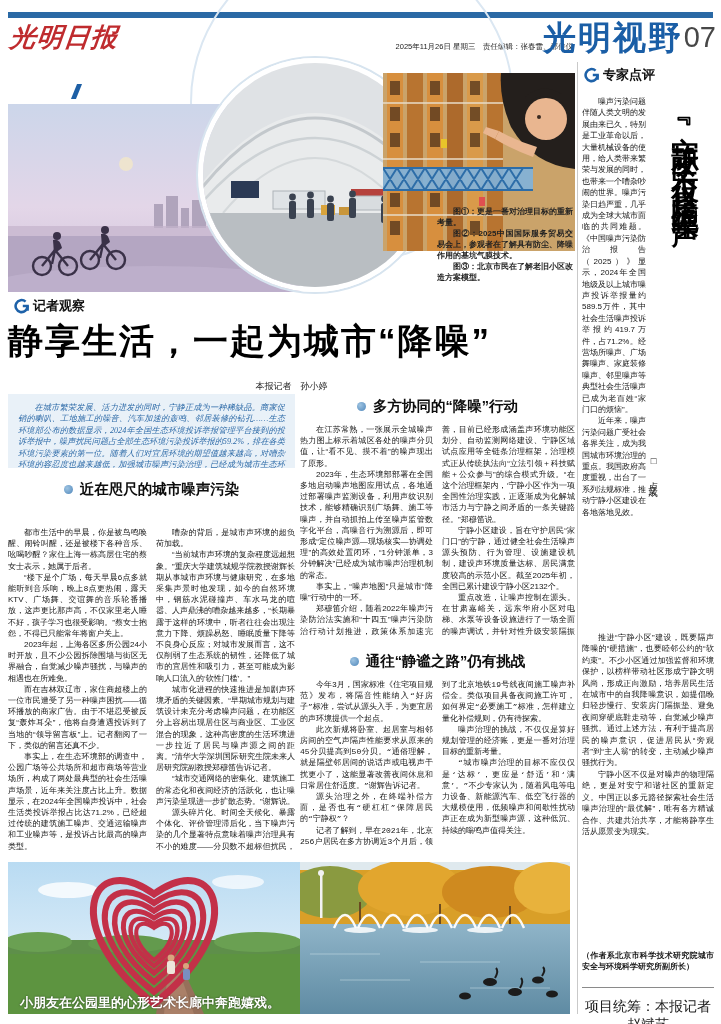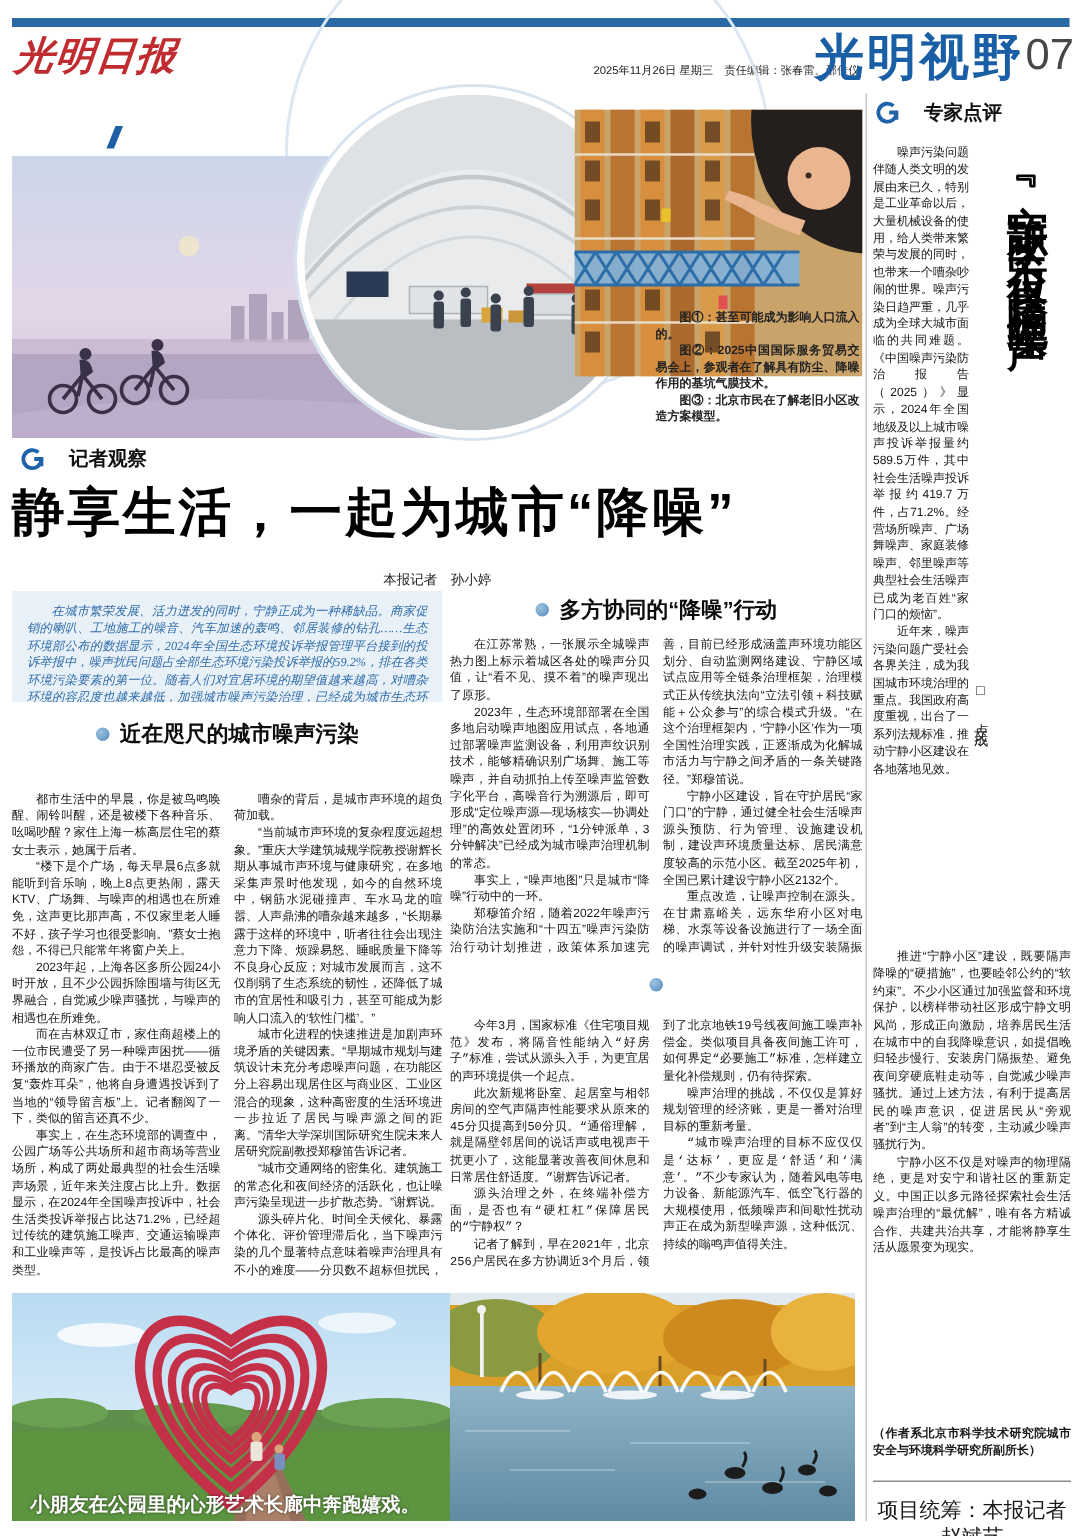--- a/index.html
+++ b/index.html
@@ -21,21 +21,21 @@
   
   .ring{left:190px;top:-60px;width:320px;height:320px;border:2px solid #dbe7f2;border-radius:50%;}
   .photo1{left:8px;top:104px;width:292px;height:188px;}
   .dome{left:198px;top:58px;width:224px;height:224px;border-radius:50%;overflow:hidden;
         border:5px solid #fff;box-shadow:0 0 0 2px #d7e4ef;}
   .photo3{left:383px;top:73px;width:192px;height:178px;overflow:hidden;}
   .caps{left:437px;top:206px;width:136px;font-size:8px;font-weight:bold;line-height:11px;
         text-align:justify;color:#222;}
   .caps p{margin:0;text-indent:2em;}
   
-  .kicker{display:flex;align-items:center;gap:16px;font-weight:bold;font-size:13px;color:#111;}
+  .kicker{display:flex;align-items:center;gap:3px;font-weight:bold;font-size:13px;color:#111;}
   .k1{left:14px;top:297px;}
   .k2{left:584px;top:66px;}
   
   .headline{left:8px;top:318px;width:567px;text-align:left;font-weight:900;font-size:35px;
         letter-spacing:2px;color:#000;}
   .byline{left:8px;top:380px;width:567px;text-align:center;font-size:9px;color:#222;}
   
   .lede{left:8px;top:394px;width:267px;height:58px;background:#e9f1f8;color:#2e6ba8;
         font-style:italic;font-family:"Liberation Serif",serif;font-size:8.2px;line-height:11.4px;
         text-align:justify;padding:8px 10px;overflow:hidden;}
@@ -200,21 +200,21 @@
     <rect x="96" y="124" width="6" height="9" fill="#e05050"></rect>
     <path d="M118 0 L192 0 L192 96 Q150 92 128 54 Q116 26 118 0 Z" fill="#241f1c"></path>
     <circle cx="163" cy="46" r="21" fill="#e9b690"></circle>
     <path d="M145 30 Q160 16 180 30 L180 22 Q160 8 142 24 Z" fill="#241f1c"></path>
     <circle cx="156" cy="44" r="2" fill="#3a2a20"></circle>
     <path d="M150 84 Q128 76 112 66 L116 58 Q134 68 154 74 Z" fill="#e9b690"></path>
     <path d="M112 66 L100 60 L103 54 L116 58 Z" fill="#e9b690"></path>
   </svg>
 
   <div class="abs caps">
-    <p>图①：甚至可能成为影响人口流入的。</p>
+    <p>图①：更是一番对治理目标的重新考量。</p>
     <p>图②：2025中国国际服务贸易交易会上，参观者在了解具有防尘、降噪作用的基坑气膜技术。</p>
     <p>图③：北京市民在了解老旧小区改造方案模型。</p>
   </div>
 
   <div class="abs kicker k1">
     <svg width="16" height="16" viewBox="0 0 20 20">
       <path d="M17 10 A7.5 7.5 0 1 1 14.5 4.5" fill="none" stroke="#1e62a9" stroke-width="3.2"></path>
       <path d="M11 10 h6 v6" fill="none" stroke="#1e62a9" stroke-width="3.2"></path>
     </svg>
     <span>记者观察</span>
@@ -226,21 +226,21 @@
     <p>在城市繁荣发展、活力迸发的同时，宁静正成为一种稀缺品。商家促销的喇叭、工地施工的噪音、汽车加速的轰鸣、邻居装修的钻孔……生态环境部公布的数据显示，2024年全国生态环境投诉举报管理平台接到的投诉举报中，噪声扰民问题占全部生态环境污染投诉举报的59.2%，排在各类环境污染要素的第一位。随着人们对宜居环境的期望值越来越高，对嘈杂环境的容忍度也越来越低，加强城市噪声污染治理，已经成为城市生态环境治理的重要一环。</p>
 
   </div>
 
   <div class="abs sec-head sh1">
     <span class="dot"></span>
     <span>近在咫尺的城市噪声污染</span>
   </div>
   <div class="abs bodytext bt1">
     <p>都市生活中的早晨，你是被鸟鸣唤醒、闹铃叫醒，还是被楼下各种音乐、吆喝吵醒？家住上海一栋高层住宅的蔡女士表示，她属于后者。</p>
-    <p>“楼下是个广场，每天早晨6点多就能听到音乐响，晚上8点更热闹，露天KTV、广场舞、与噪声的相遇也在所难免，这声更比那声高，不仅家里老人睡不好，孩子学习也很受影响。”蔡女士抱怨，不得已只能常年将窗户关上。</p>
+    <p>“楼下是个广场，每天早晨6点多就能听到音乐响，晚上8点更热闹，露天KTV、广场舞、交谊舞的音乐轮番播放，这声更比那声高，不仅家里老人睡不好，孩子学习也很受影响。”蔡女士抱怨，不得已只能常年将窗户关上。</p>
     <p>2023年起，上海各区多所公园24小时开放，且不少公园拆除围墙与街区无界融合，自觉减少噪声骚扰，与噪声的相遇也在所难免。</p>
     <p>而在吉林双辽市，家住商超楼上的一位市民遭受了另一种噪声困扰——循环播放的商家广告。由于不堪忍受被反复“轰炸耳朵”，他将自身遭遇投诉到了当地的“领导留言板”上。记者翻阅了一下，类似的留言还真不少。</p>
     <p>事实上，在生态环境部的调查中，公园广场等公共场所和超市商场等营业场所，构成了两处最典型的社会生活噪声场景，近年来关注度占比上升。数据显示，在2024年全国噪声投诉中，社会生活类投诉举报占比达71.2%，已经超过传统的建筑施工噪声、交通运输噪声和工业噪声等，是投诉占比最高的噪声类型。</p>
     <p>嘈杂的背后，是城市声环境的超负荷加载。</p>
     <p>“当前城市声环境的复杂程度远超想象。”重庆大学建筑城规学院教授谢辉长期从事城市声环境与健康研究，在多地采集声景时他发现，如今的自然环境中，钢筋水泥碰撞声、车水马龙的喧嚣、人声鼎沸的嘈杂越来越多，“长期暴露于这样的环境中，听者往往会出现注意力下降、烦躁易怒、睡眠质量下降等不良身心反应；对城市发展而言，这不仅削弱了生态系统的韧性，还降低了城市的宜居性和吸引力，甚至可能成为影响人口流入的‘软性门槛’。”</p>
     <p>城市化进程的快速推进是加剧声环境矛盾的关键因素。“早期城市规划与建筑设计未充分考虑噪声问题，在功能区分上容易出现居住区与商业区、工业区混合的现象，这种高密度的生活环境进一步拉近了居民与噪声源之间的距离。”清华大学深圳国际研究生院未来人居研究院副教授郑穆笛告诉记者。</p>
     <p>“城市交通网络的密集化、建筑施工的常态化和夜间经济的活跃化，也让噪声污染呈现进一步扩散态势。”谢辉说。</p>
     <p>源头碎片化、时间全天候化、暴露个体化、评价管理滞后化，当下噪声污染的几个显著特点意味着噪声治理具有不小的难度——分贝数不超标但扰民，超标了却“举证难、协调难、执行难”。“多数情况下，噪声投诉缺乏系统性解决方案，只能停留于居民之间的私下交涉。”中山大学政治与公共事务管理学院副教授梁绮告诉记者。</p>
 
   </div>
@@ -254,20 +254,21 @@
     <p>2023年，生态环境部部署在全国多地启动噪声地图应用试点，各地通过部署噪声监测设备，利用声纹识别技术，能够精确识别广场舞、施工等噪声，并自动抓拍上传至噪声监管数字化平台，高噪音行为溯源后，即可形成“定位噪声源—现场核实—协调处理”的高效处置闭环，“1分钟派单，3分钟解决”已经成为城市噪声治理机制的常态。</p>
     <p>事实上，“噪声地图”只是城市“降噪”行动中的一环。</p>
     <p>郑穆笛介绍，随着2022年噪声污染防治法实施和“十四五”噪声污染防治行动计划推进，政策体系加速完善，目前已经形成涵盖声环境功能区划分、自动监测网络建设、宁静区域试点应用等全链条治理框架，治理模式正从传统执法向“立法引领＋科技赋能＋公众参与”的综合模式升级。“在这个治理框架内，‘宁静小区’作为一项全国性治理实践，正逐渐成为化解城市活力与宁静之间矛盾的一条关键路径。”郑穆笛说。</p>
     <p>宁静小区建设，旨在守护居民“家门口”的宁静，通过健全社会生活噪声源头预防、行为管理、设施建设机制，建设声环境质量达标、居民满意度较高的示范小区。截至2025年初，全国已累计建设宁静小区2132个。</p>
     <p>重点改造，让噪声控制在源头。在甘肃嘉峪关，远东华府小区对电梯、水泵等设备设施进行了一场全面的噪声调试，并针对性升级安装隔振垫、隔声屏等降噪改造；常熟市琴川街道面对餐饮集中区加装吸音棉，并禁止商户使用高音喇叭宣传，一系列小调整让社区居民生活有了大改观。</p>
 
   </div>
 
   <div class="abs sec-head sh3">
     <span class="dot"></span>
+    <span>通往“静谧之路”仍有挑战</span>
   </div>
   <div class="abs bodytext bt3">
     <p>今年3月，国家标准《住宅项目规范》发布，将隔音性能纳入“好房子”标准，尝试从源头入手，为更宜居的声环境提供一个起点。</p>
     <p>此次新规将卧室、起居室与相邻房间的空气声隔声性能要求从原来的45分贝提高到50分贝。“通俗理解，就是隔壁邻居间的说话声或电视声干扰更小了，这能显著改善夜间休息和日常居住舒适度。”谢辉告诉记者。</p>
     <p>源头治理之外，在终端补偿方面，是否也有“硬杠杠”保障居民的“宁静权”？</p>
     <p>记者了解到，早在2021年，北京256户居民在多方协调近3个月后，领到了北京地铁19号线夜间施工噪声补偿金。类似项目具备夜间施工许可，如何界定“必要施工”标准，怎样建立量化补偿规则，仍有待探索。</p>
     <p>噪声治理的挑战，不仅仅是算好规划管理的经济账，更是一番对治理目标的重新考量。</p>
     <p>“城市噪声治理的目标不应仅仅是‘达标’，更应是‘舒适’和‘满意’。”不少专家认为，随着风电等电力设备、新能源汽车、低空飞行器的大规模使用，低频噪声和间歇性扰动声正在成为新型噪声源，这种低沉、持续的嗡鸣声值得关注。</p>
 
   </div>

